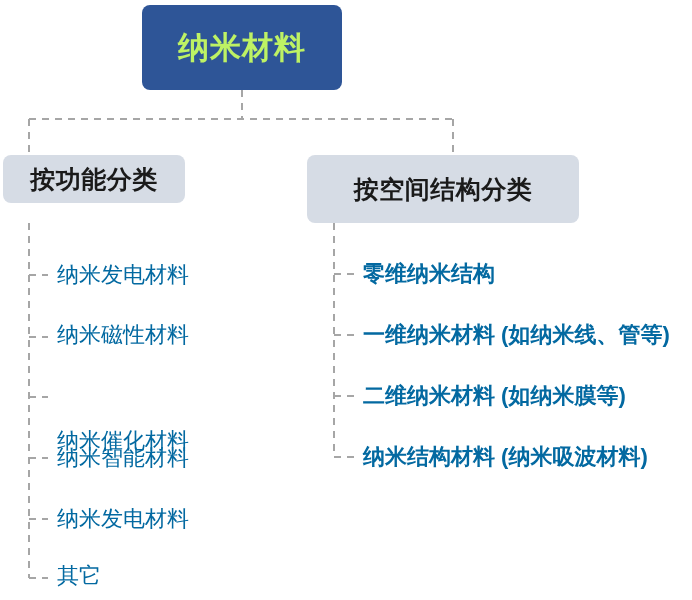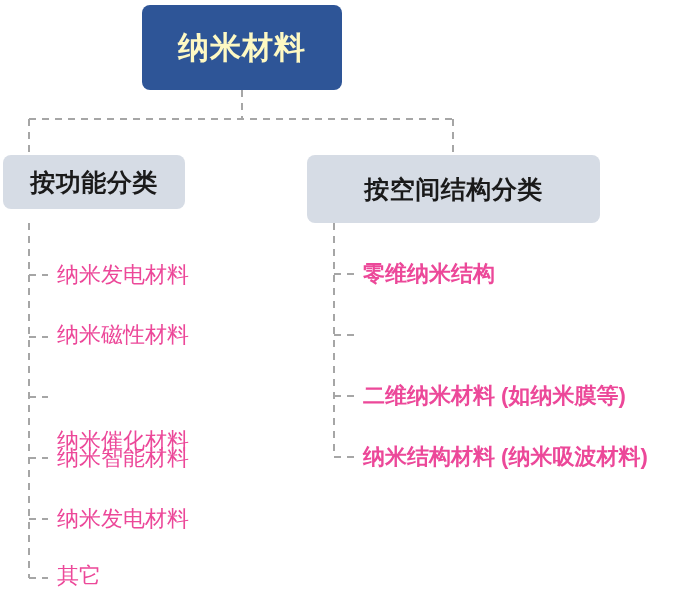--- a/index.html
+++ b/index.html
@@ -34,47 +34,47 @@
     box-sizing: border-box;
     border-radius: 8px;
     text-align: center;
   }
   .node-root {
     left: 142px;
     top: 5px;
     width: 200px;
     height: 85px;
     background: #2E5597;
-    color: #fef9c3;
+    color: #bef264;
     font-size: 31px;
     font-weight: bold;
     letter-spacing: 1px;
   }
   .node-branch {
     background: #D6DCE5;
     color: #1a1a1a;
     font-size: 25px;
     font-weight: bold;
     letter-spacing: 0.5px;
   }
   .node-branch-left {
     left: 3px;
     top: 155px;
     width: 182px;
-    height: 54px;
+    height: 48px;
   }
   .node-branch-right {
     left: 307px;
     top: 155px;
-    width: 293px;
+    width: 272px;
     height: 68px;
   }
   .leaf {
     position: absolute;
-    color: #ec4899;
+    color: #0369a1;
     font-size: 22px;
     white-space: nowrap;
     line-height: 1;
     transform: translateY(-50%);
   }
   .leaf-left { left: 57px; }
   .leaf-right { left: 363px; font-weight: bold; }
 </style>
 </head>
 <body>
@@ -123,16 +123,17 @@
   </div>
 
   <div class="leaf leaf-left" style="top:275px;">纳米发电材料</div>
   <div class="leaf leaf-left" style="top:337px;font-family:Liberation Mono, monospace;">纳米磁性材料</div>
   <div class="leaf leaf-left" style="top:397px;margin-top:44px;">纳米催化材料</div>
   <div class="leaf leaf-left" style="top:458px;">纳米智能材料</div>
   <div class="leaf leaf-left" style="top:519px;">纳米发电材料</div>
   <div class="leaf leaf-left" style="top:578px;font-family:Liberation Mono, monospace;">其它</div>
 
   <div class="leaf leaf-right" style="top:274px;">零维纳米结构</div>
+  <div class="leaf leaf-right" style="top:335px;">一维纳米材料 (如纳米线、管等)</div>
   <div class="leaf leaf-right" style="top:396px;text-align:center;">二维纳米材料 (如纳米膜等)</div>
   <div class="leaf leaf-right" style="top:457px;">纳米结构材料 (纳米吸波材料)</div>
 
 </div>
 
 </body></html>

